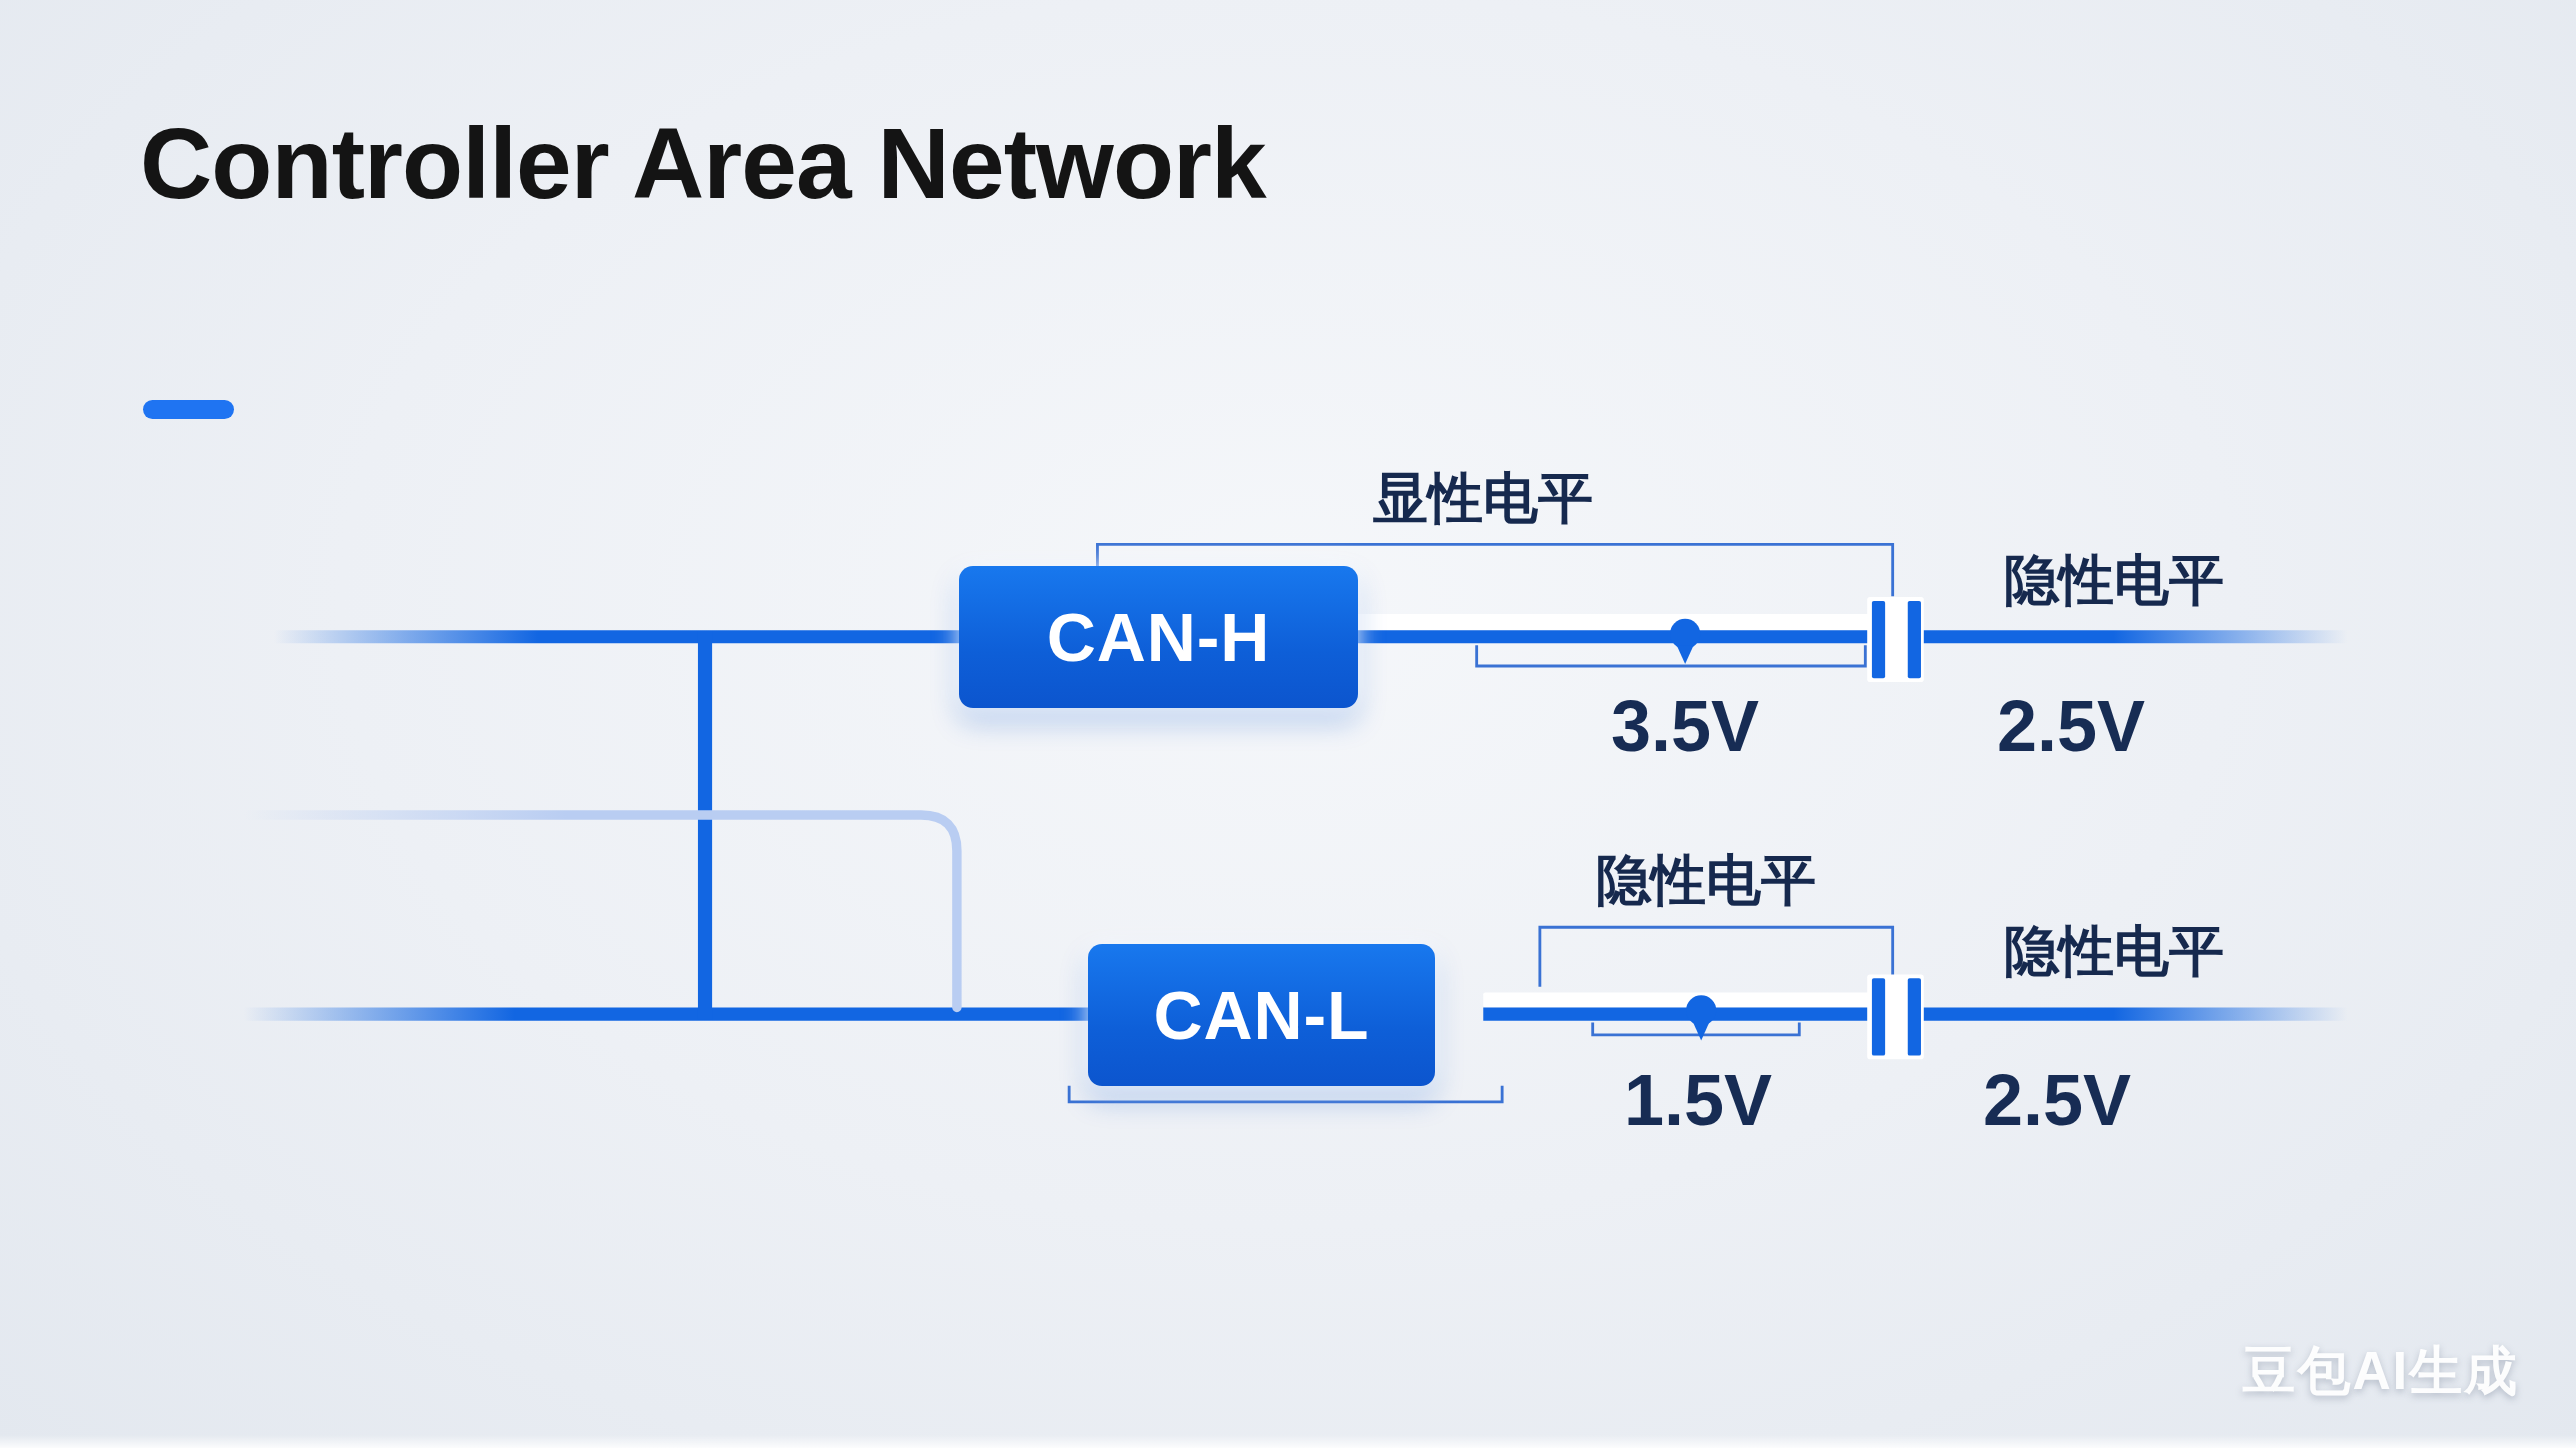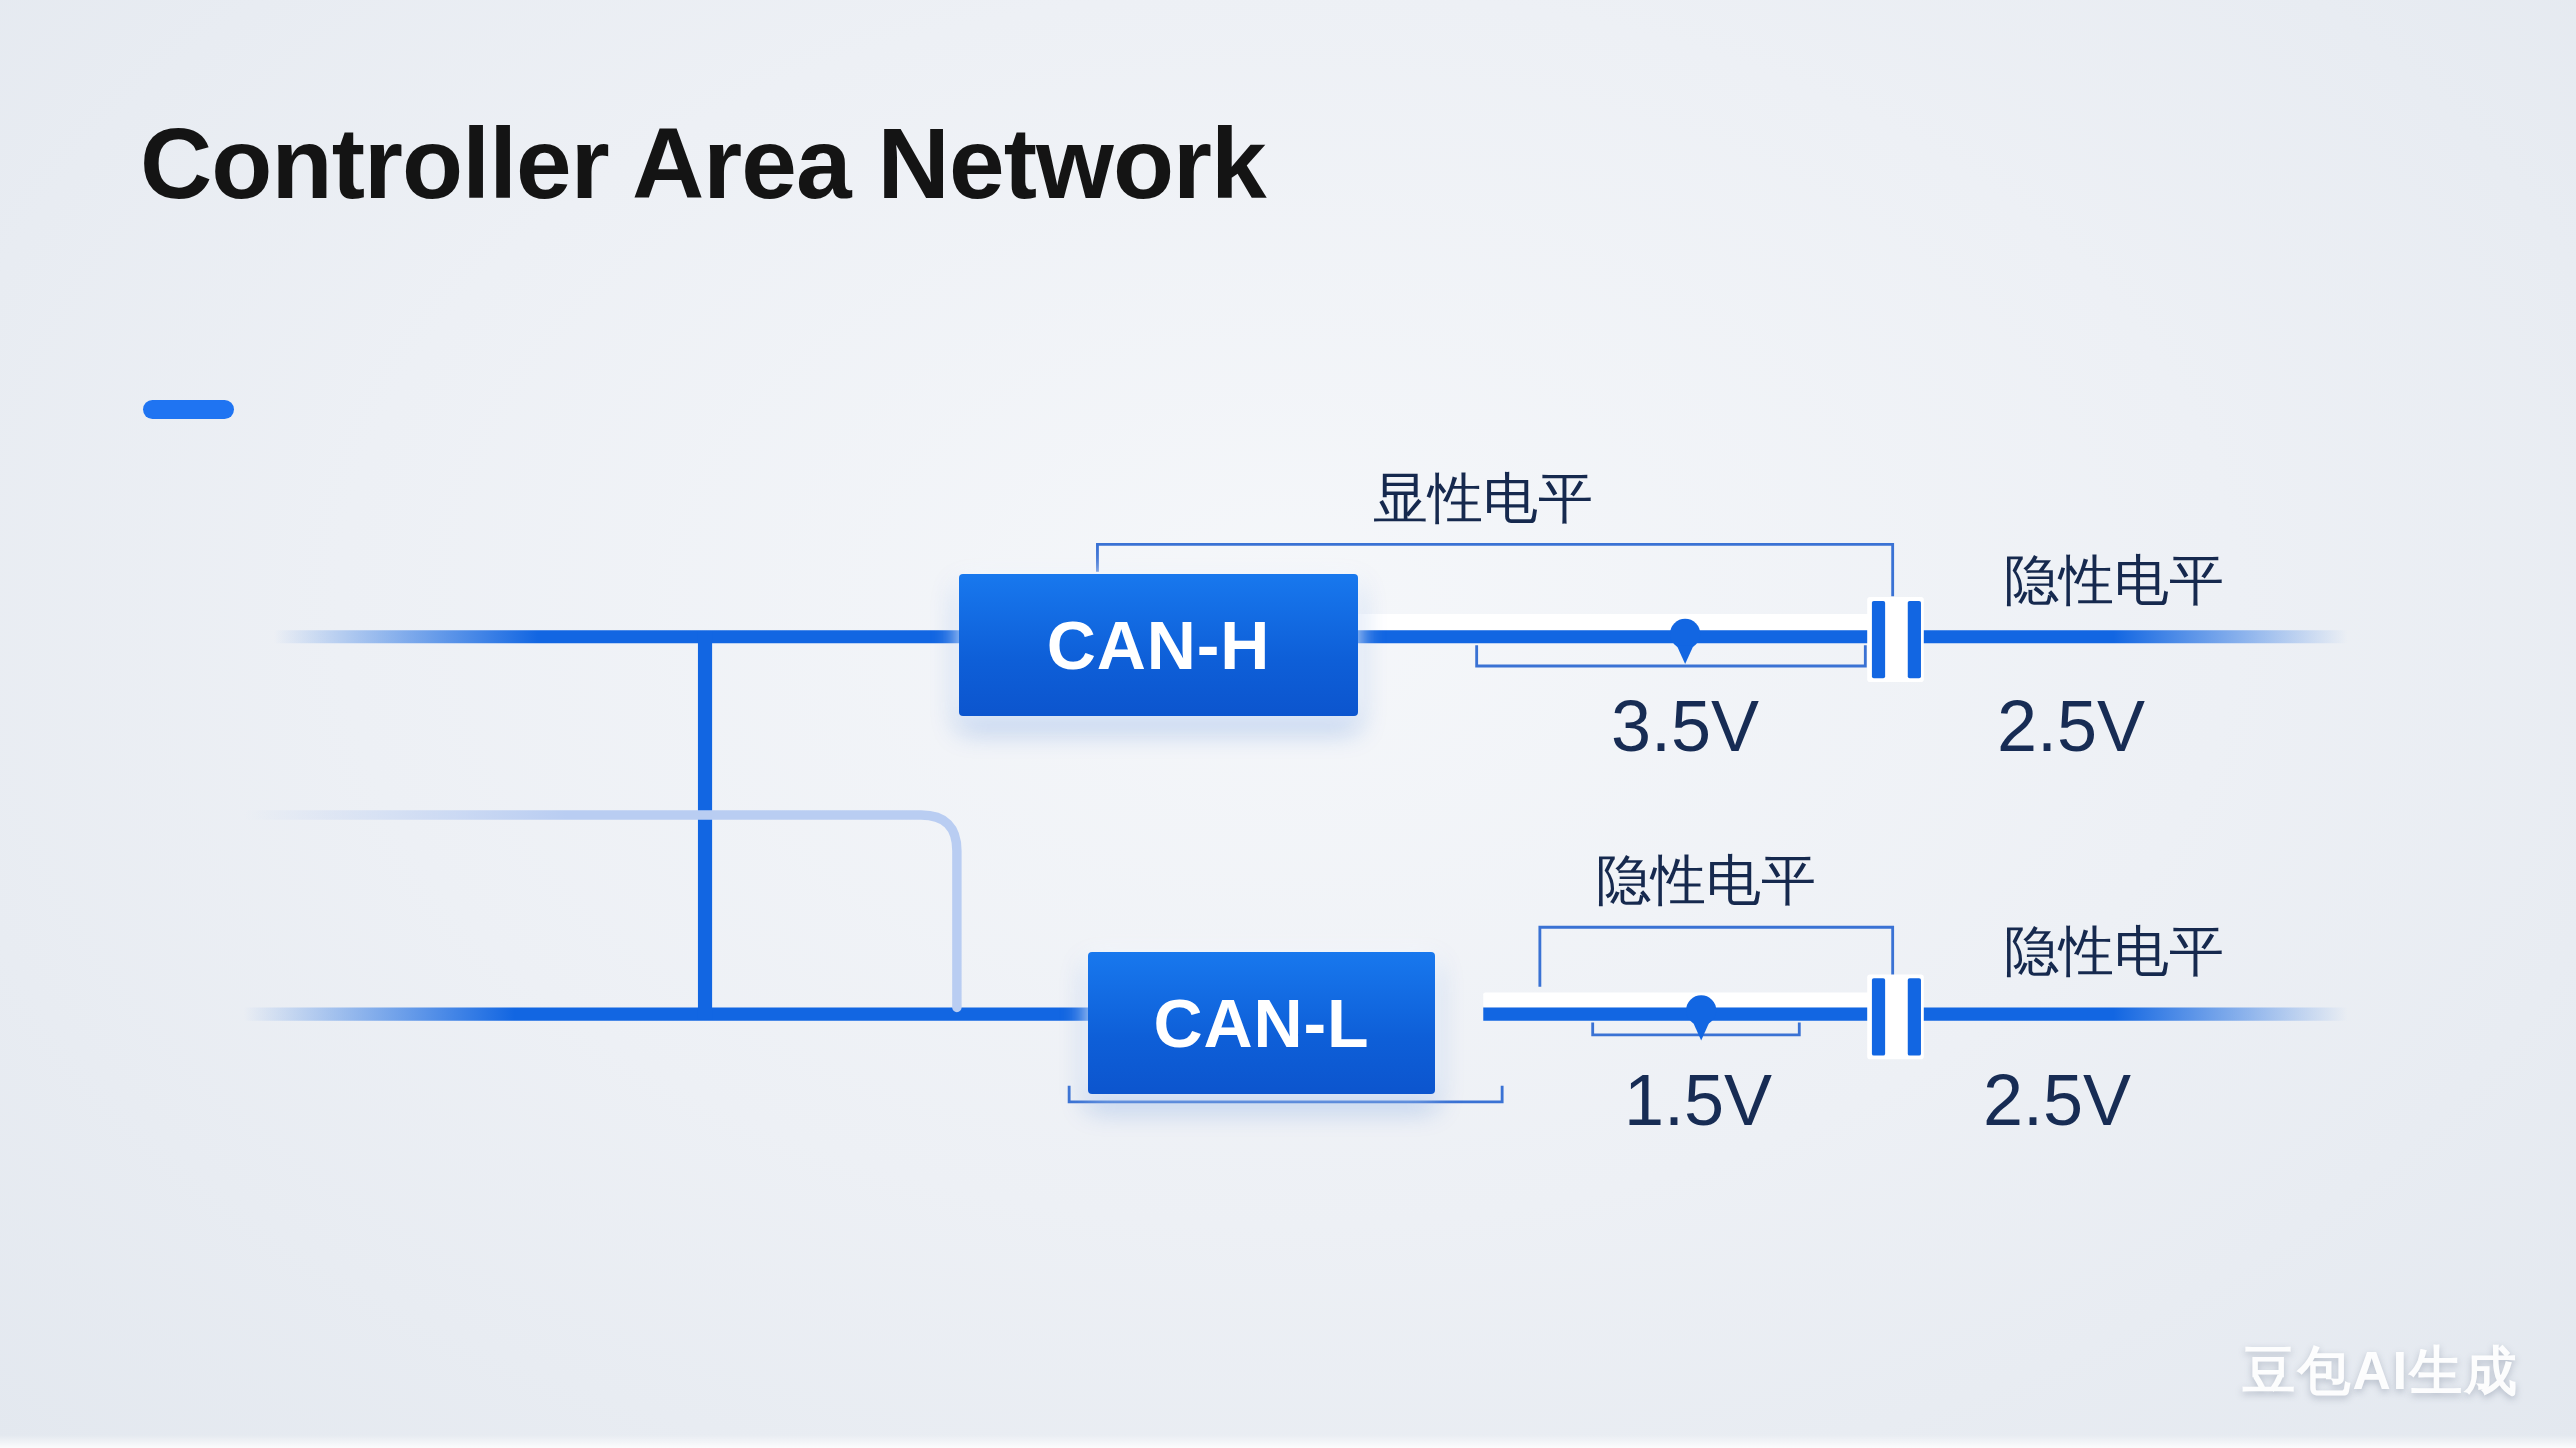--- a/index.html
+++ b/index.html
@@ -19,29 +19,28 @@
     color:#161616;white-space:nowrap;
   }
   .accent-dash{
     position:absolute;left:143px;top:400px;width:91px;height:19px;border-radius:9.4px;
     background:#1F74F2;
   }
   svg.wires{position:absolute;left:0;top:0;z-index:1;}
   .node-box{
     position:absolute;z-index:2;display:flex;align-items:center;justify-content:center;
     background:linear-gradient(180deg,#1878EE 0%,#0E5FD8 60%,#0C55CE 100%);
-    border-radius:4px;color:#ffffff;font-weight:bold;font-size:68px;letter-spacing:0.9px;
+    border-radius:14px;color:#ffffff;font-weight:bold;font-size:68px;letter-spacing:0.9px;
     box-shadow:0 0 24.5px rgba(255,255,255,.9), 0 13.2px 28px rgba(12,85,206,.28);
-    margin-top:8px;
   }
   .canh-box{left:959px;top:566px;width:399px;height:142px;}
   .canl-box{left:1088px;top:944px;width:347px;height:142px;}
   .lbl{
     position:absolute;z-index:3;transform:translateX(-50%);white-space:nowrap;
-    color:#16294E;font-size:55px;font-weight:400;
+    color:#16294E;font-size:55px;font-weight:700;
   }
   .volt{font-size:72px;color:#172C54;}
   .watermark{
     position:absolute;z-index:4;top:1321px;right:57px;font-size:53px;font-weight:bold;
     color:rgba(255,255,255,.95);letter-spacing:1.9px;white-space:nowrap;
     text-shadow:0 2.8px 7.5px rgba(125,136,155,.45);
     margin-top:15px;
   }
 </style>
 </head>

